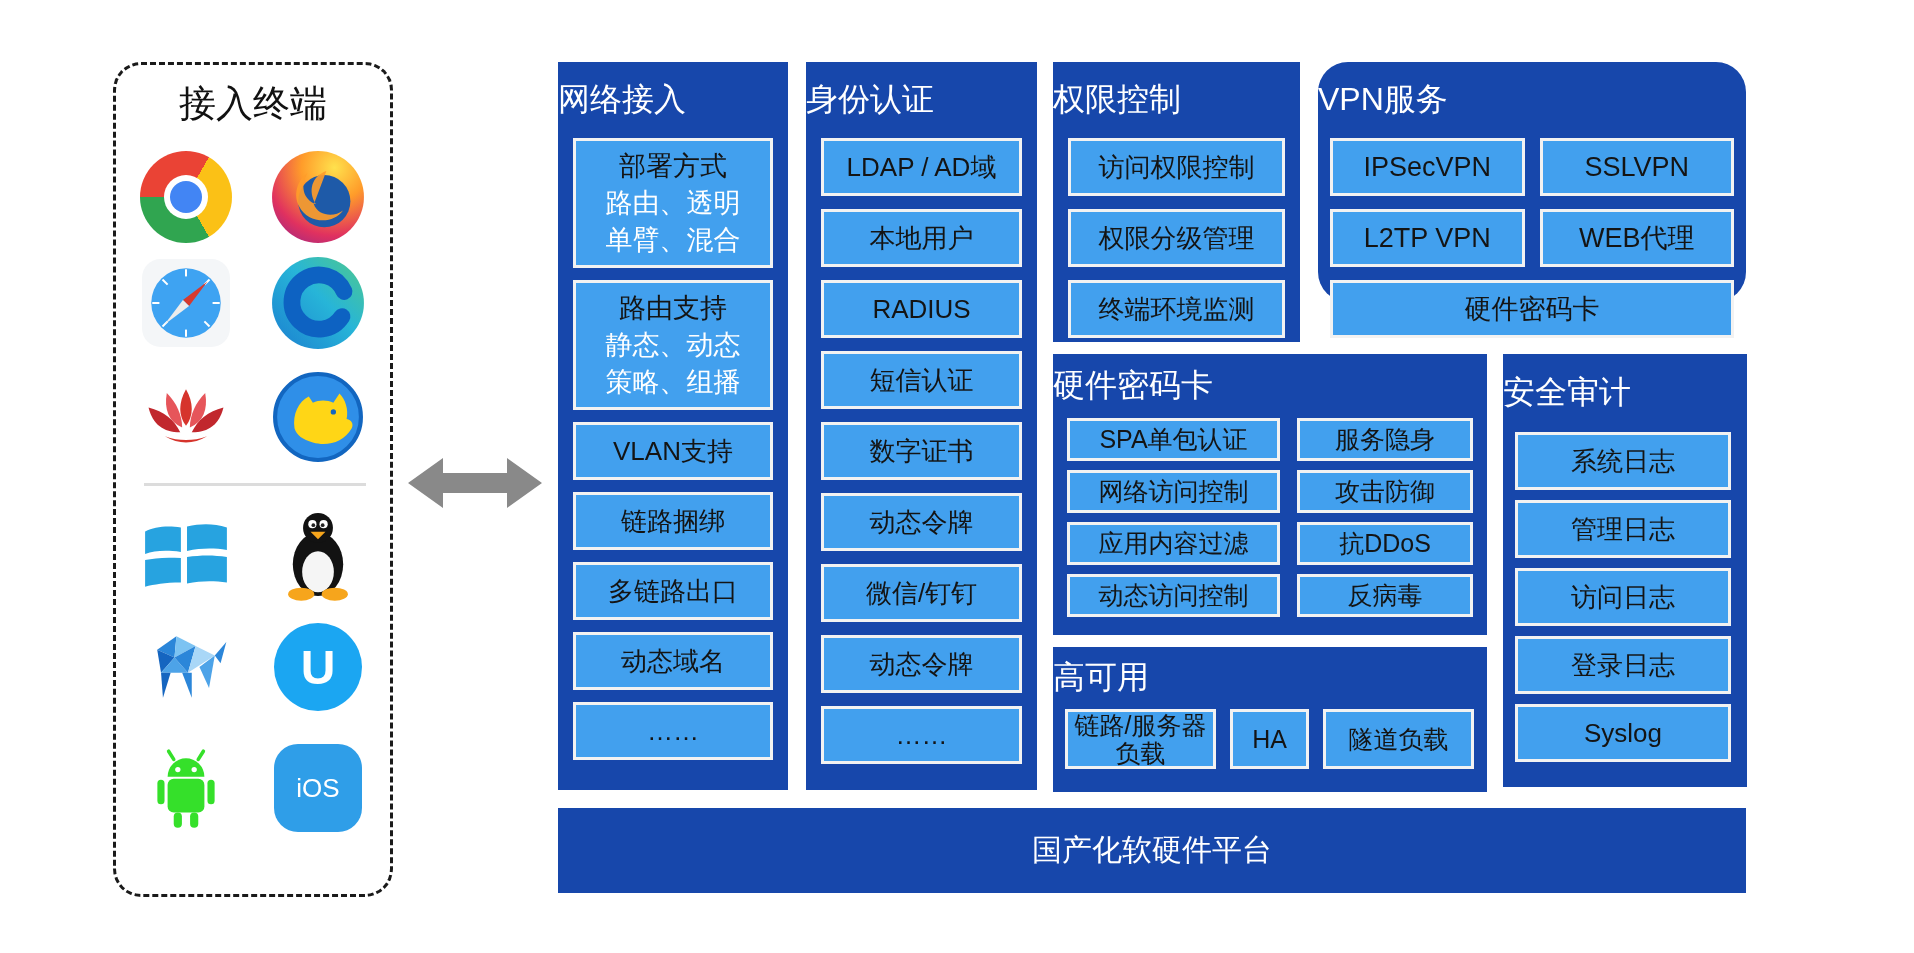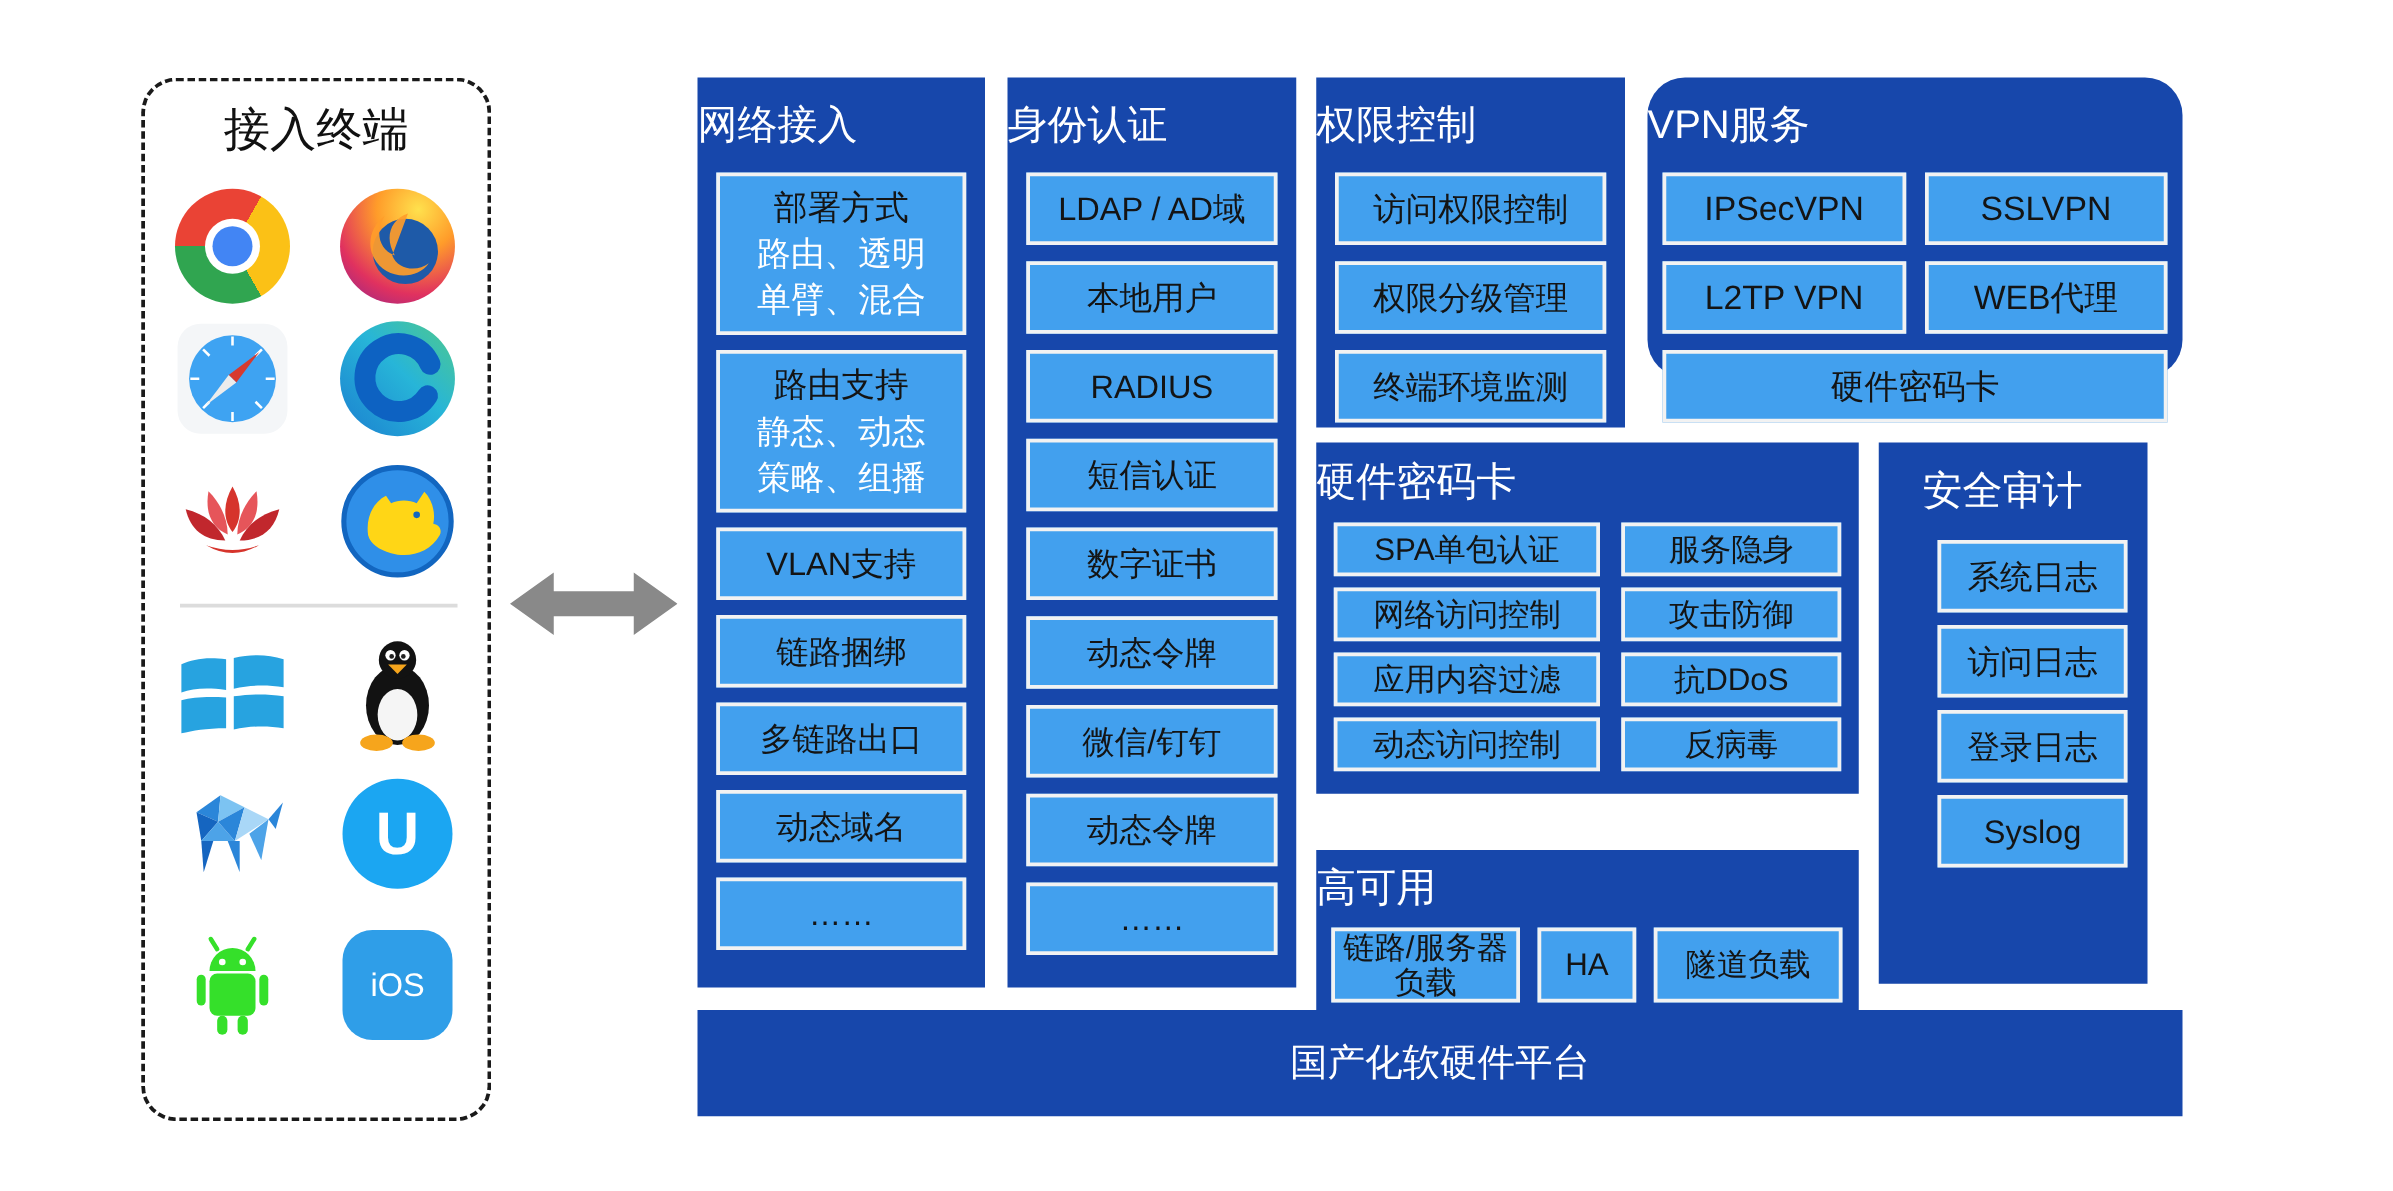--- a/index.html
+++ b/index.html
@@ -38,22 +38,22 @@
   .box{background:#42a0ee;border:3px solid #f2f2f2;color:#141414;box-sizing:border-box;
        display:flex;align-items:center;justify-content:center;text-align:center;}
   .small{height:58px;font-size:26px;}
   .tall{height:130px;flex-direction:column;font-size:27px;line-height:37px;}
   .tall .sub{color:#ffffff;}
   #network{left:558px;top:62px;width:230px;height:728px;}
   #identity{left:806px;top:62px;width:231px;height:728px;}
   #permission{left:1053px;top:62px;width:247px;height:280px;}
   #vpn{left:1318px;top:62px;width:428px;height:240px;border-radius:30px;}
   #protection{left:1053px;top:354px;width:434px;height:281px;}
-  #ha{left:1053px;top:647px;width:434px;height:145px;margin-top:33px;}
-  #audit{left:1503px;top:354px;width:215px;height:433px;padding-left:35px;}
+  #ha{left:1053px;top:647px;width:434px;height:145px;}
+  #audit{left:1503px;top:354px;width:244px;height:433px;}
   #platform{left:558px;top:808px;width:1188px;height:85px;display:flex;align-items:center;justify-content:center;
             color:#fff;font-size:30px;}
   .vpn-grid{display:grid;grid-template-columns:1fr 1fr;gap:13px 15px;padding:0 12px;}
   .vpn-grid .box{height:58px;font-size:27px;}
   .span2{grid-column:1/3;}
   .prot-grid{display:grid;grid-template-columns:213px 176px;column-gap:17px;row-gap:9px;padding:0 0 0 14px;}
   .prot-grid .box{height:43px;font-size:25px;}
   .ha-grid{display:grid;grid-template-columns:151px 79px 151px;column-gap:14px;padding:0 12px;}
   .ha-grid .box{height:60px;font-size:25px;line-height:28px;}
   #audit .stack{padding:0 16px 0 12px;}
@@ -301,20 +301,21 @@
       <div class="box">隧道负载</div>
     </div>
   </section>
 
   <section class="sec" id="audit">
     <div class="head h78">
         <span class="sec-title">安全审计</span>
       </div>
     <div class="stack g10">
       <div class="box small">系统日志</div>
+      <div class="box small">管理日志</div>
       <div class="box small">访问日志</div>
       <div class="box small">登录日志</div>
       <div class="box small">Syslog</div>
     </div>
   </section>
 
   <div class="sec" id="platform">国产化软硬件平台</div>
 
 </div>
 

